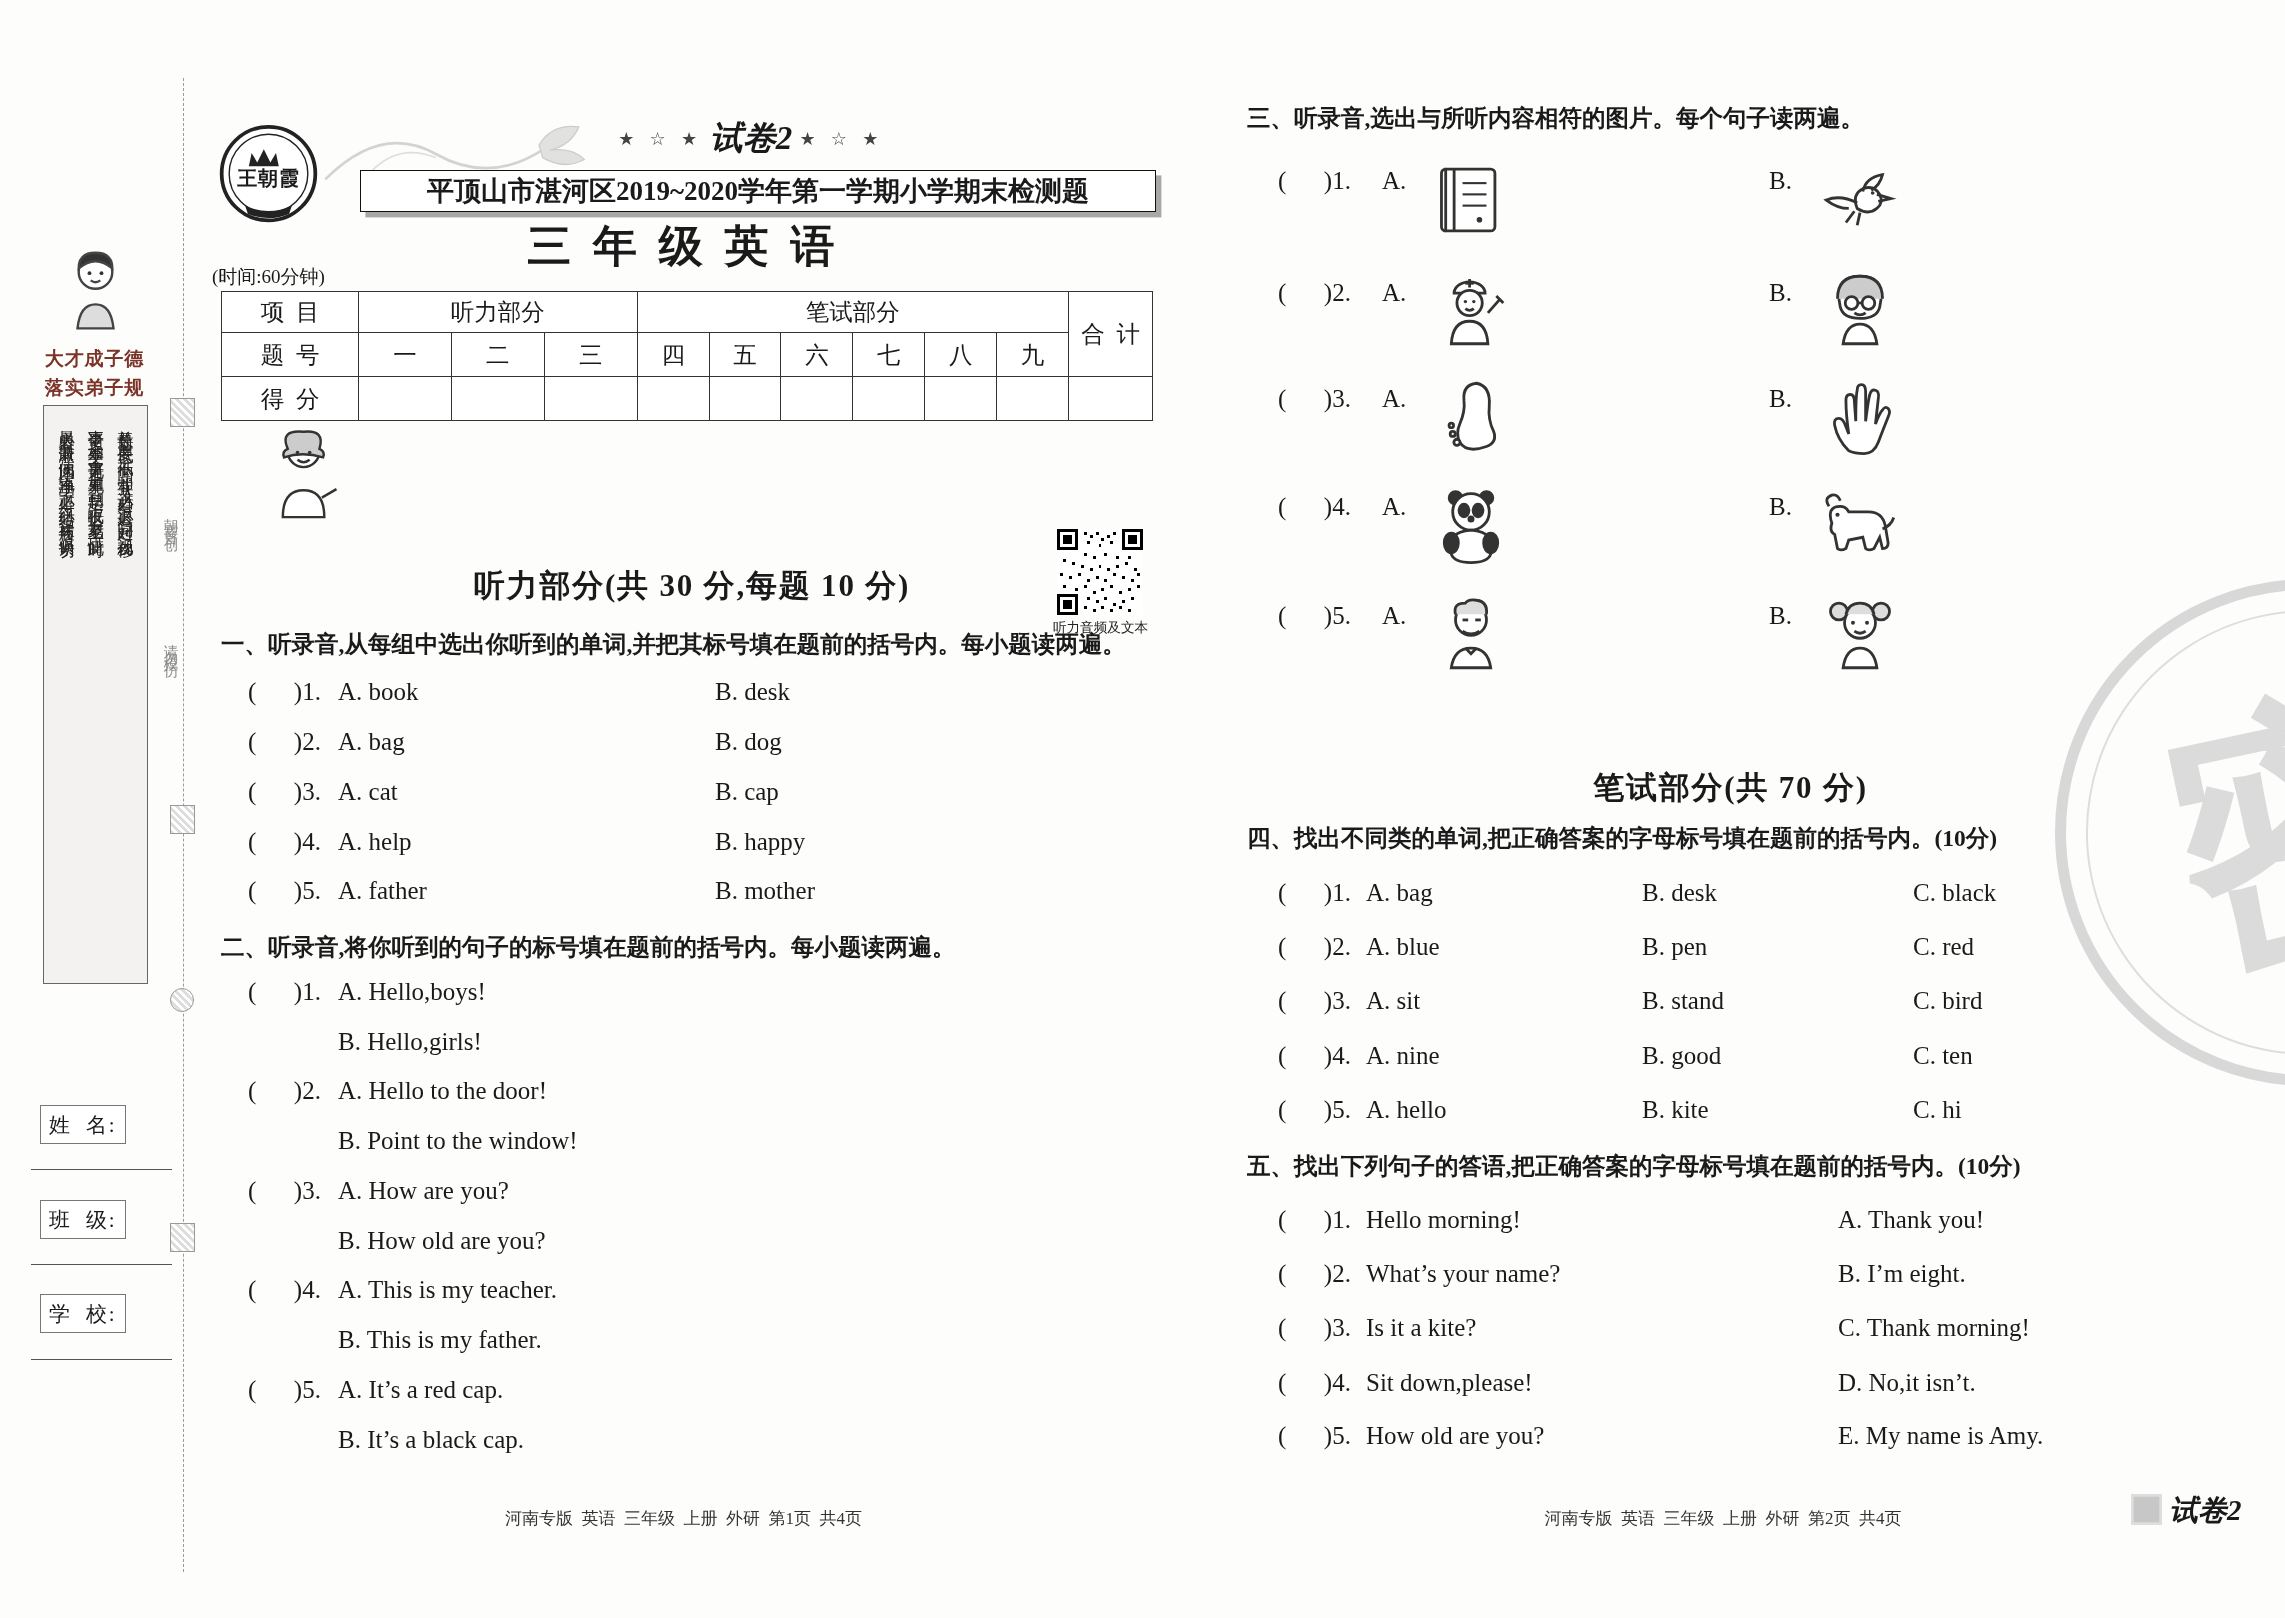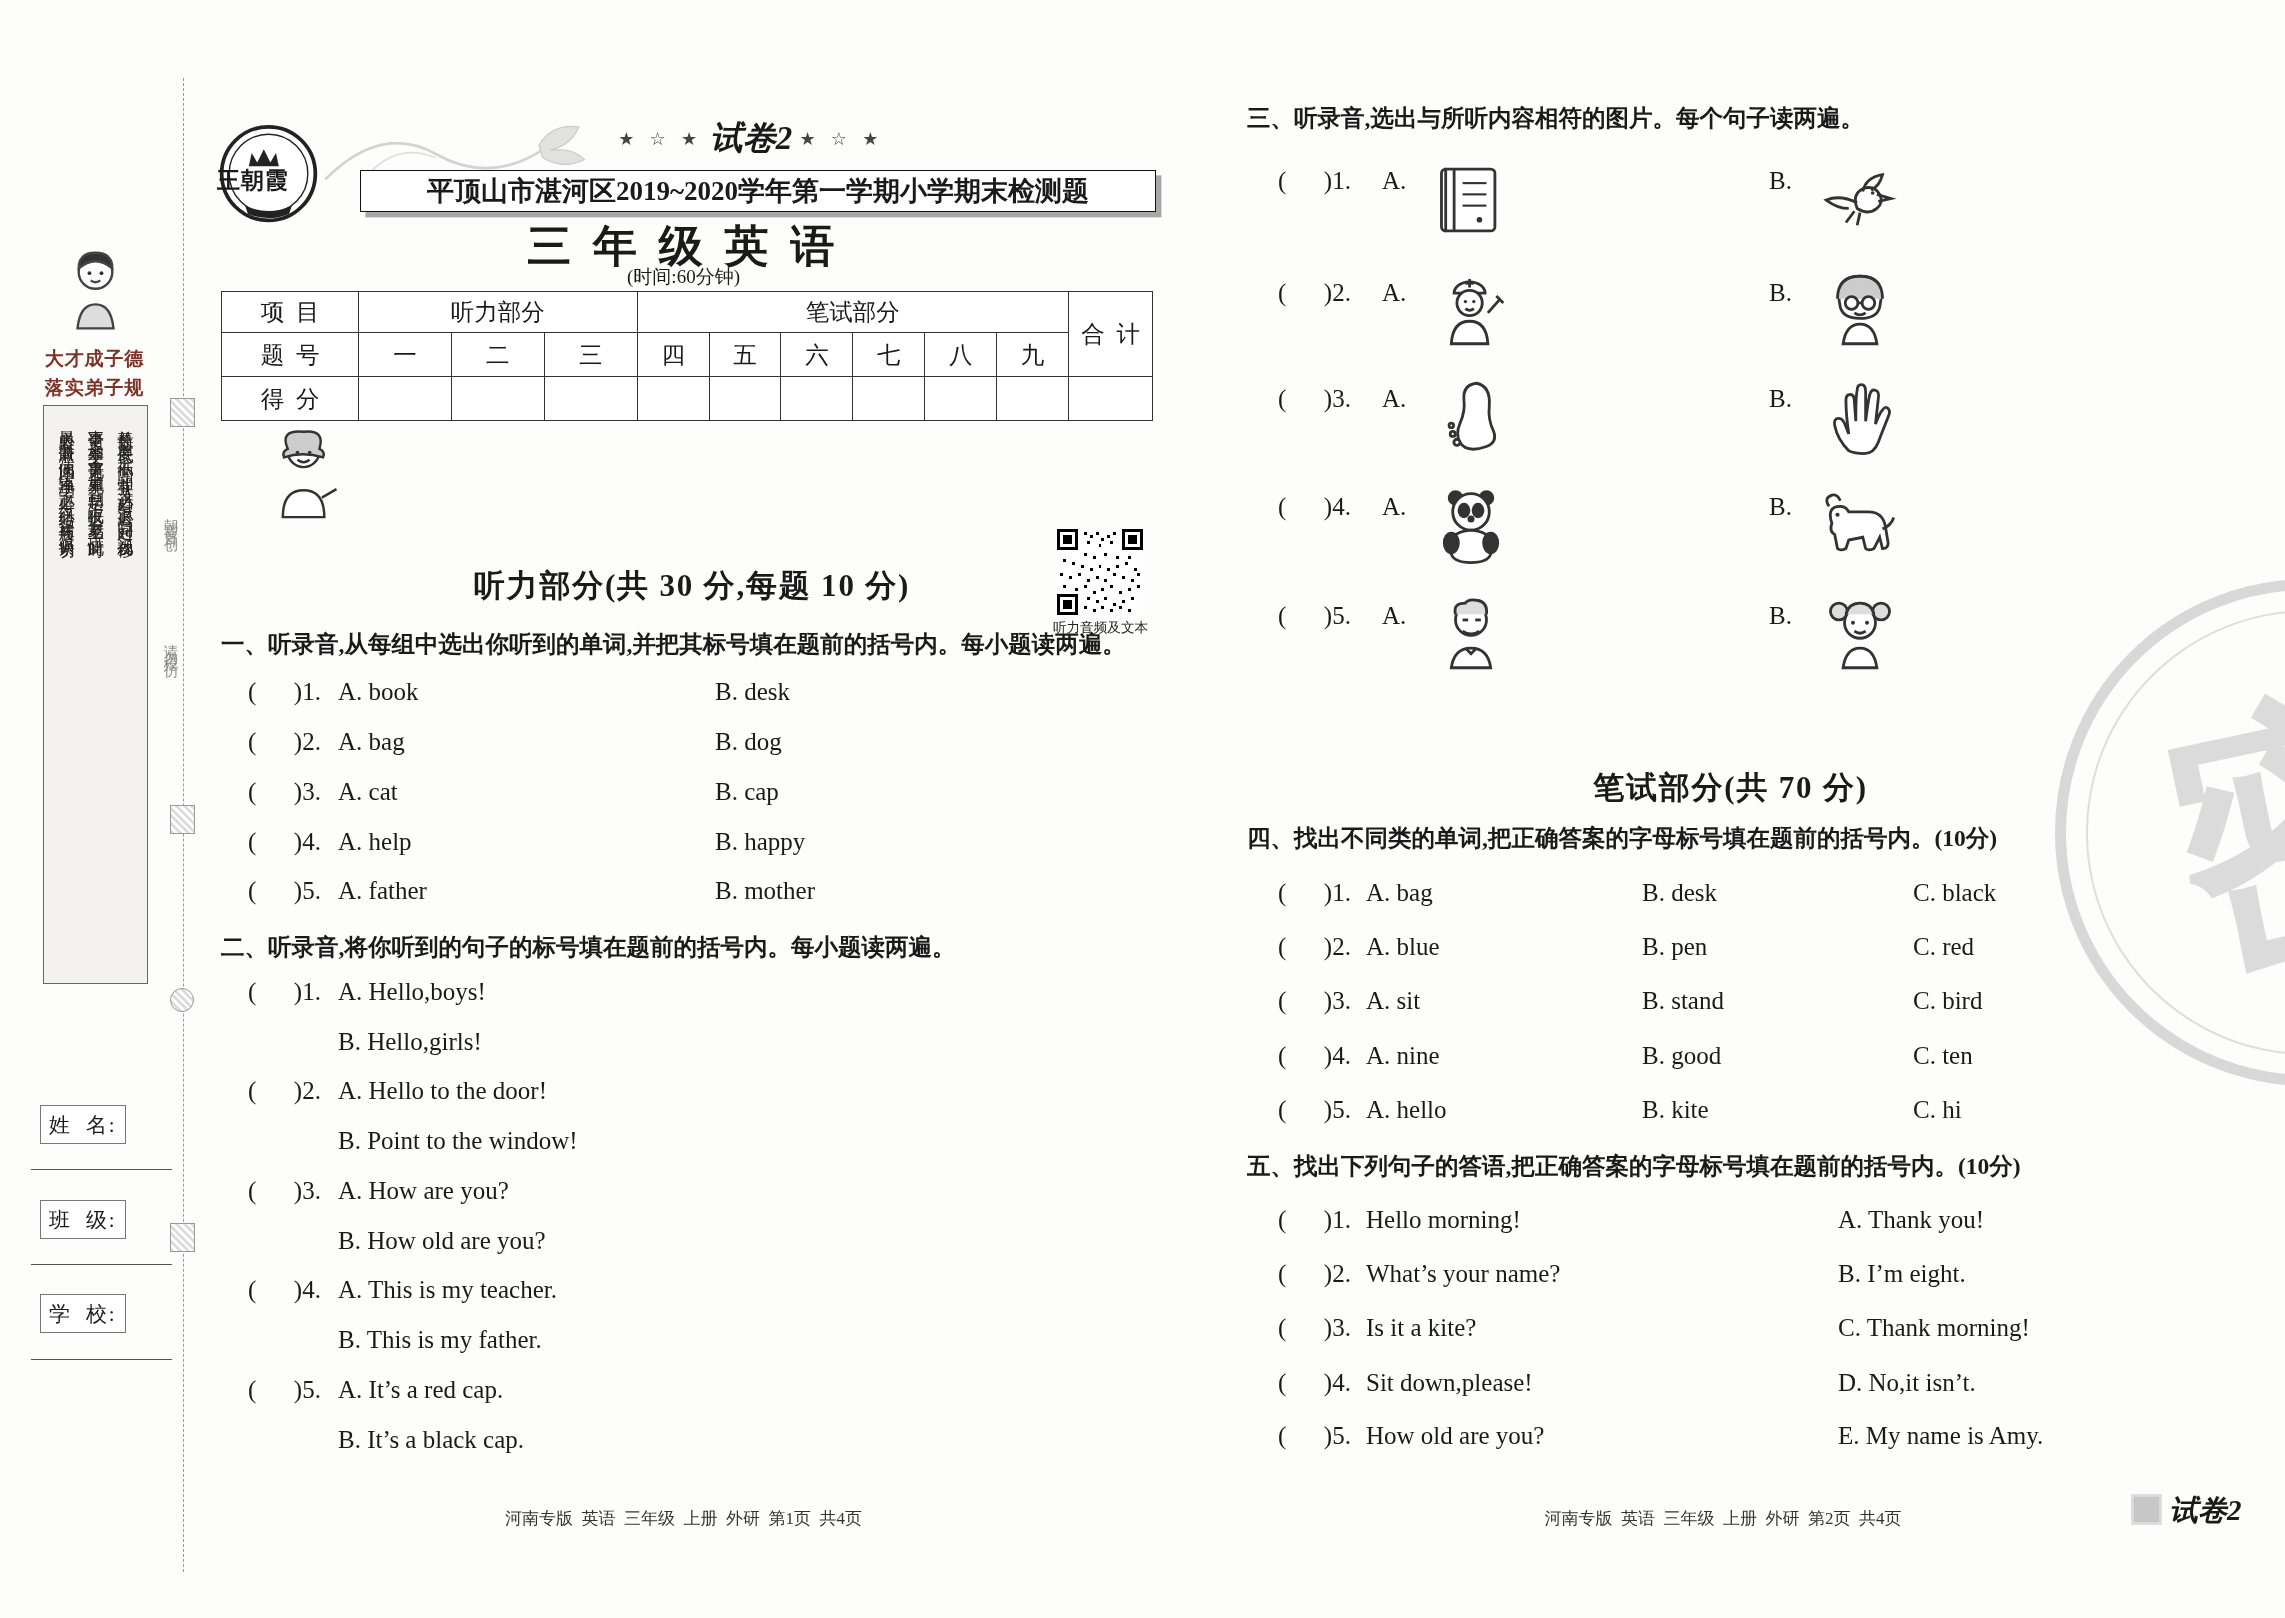--- a/index.html
+++ b/index.html
@@ -31,29 +31,29 @@
   .fld-line{left:31px;width:141px;border-top:1.8px solid #555;height:0;}
   
   .bind-line{left:183px;top:78px;height:1494px;border-left:1.8px dashed #9a9a9a;width:0;}
   .bind-txt{left:161px;writing-mode:vertical-rl;text-orientation:upright;font-size:14.5px;color:#8a8a8a;letter-spacing:6.3px;}
   .bmark{left:170px;width:25px;height:29px;border:1.8px solid #999;box-sizing:border-box;
     background:repeating-linear-gradient(45deg,#ddd 0 2.7px,#fff 2.7px 5.4px);z-index:1;}
   .bmark.round{border-radius:50%;width:24.4px;height:24.4px;}
   
   .logo{left:217px;top:114px;width:103px;height:123px;}
   .logo svg{width:100%;height:100%;}
-  .logo-text{position:absolute;left:0;top:51px;width:100%;font-size:23px;font-weight:bold;color:#1a1a1a;letter-spacing:0.9px;}
+  .logo-text{position:absolute;left:0;top:51px;width:100%;text-align:center;font-size:20px;font-weight:bold;color:#1a1a1a;letter-spacing:0.9px;}
   .decor{left:318px;top:116px;width:299px;height:80px;opacity:.9;}
   .stars-line{left:561px;top:116px;width:380px;text-align:center;white-space:nowrap;}
   .stars{font-size:18px;color:#444;letter-spacing:5.4px;vertical-align:middle;}
   .paper-no{font-size:33px;font-weight:bold;font-style:italic;padding:0 7.2px;vertical-align:middle;}
   .title-banner{left:360px;top:170px;width:794px;height:40px;border:1.8px solid #111;background:#fff;
     box-shadow:5.4px 5.4px 0 #a8a8a8;font-size:27px;font-weight:bold;text-align:center;line-height:40px;white-space:nowrap;}
   .grade-line{left:212px;top:217px;width:943px;text-align:center;font-size:44px;font-weight:bold;letter-spacing:5.4px;}
-  .time-line{left:212px;top:264px;width:943px;text-align:center;font-size:19px;}
+  .time-line{left:212px;top:264px;width:943px;text-align:left;font-size:19px;}
   
   .score-table{left:221px;top:291px;width:932px;border-collapse:collapse;background:#fff;font-size:23.5px;}
   .score-table td{border:1.8px solid #333;text-align:center;padding:0;height:40px;white-space:pre;}
   .score-table tr:nth-child(2) td,.score-table tr:nth-child(3) td{height:43px;}
   .col-label{width:136px;}
   .col-total{width:83px;}
   
   .teacher{left:261px;top:422px;width:90px;height:100px;}
   .bubble{left:364px;top:416px;width:789px;height:101px;border:1.8px dashed #444;border-radius:20px;
     box-sizing:border-box;padding:7.2px 16.3px;font-size:21px;line-height:1.48;text-indent:2em;background:#fdfdfc;}

